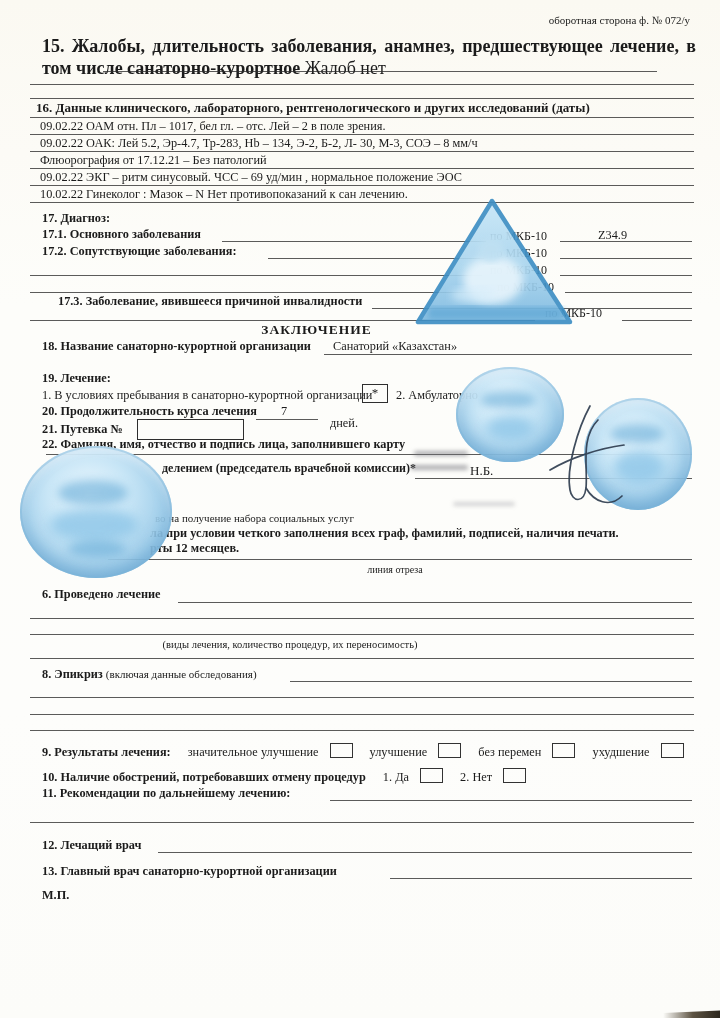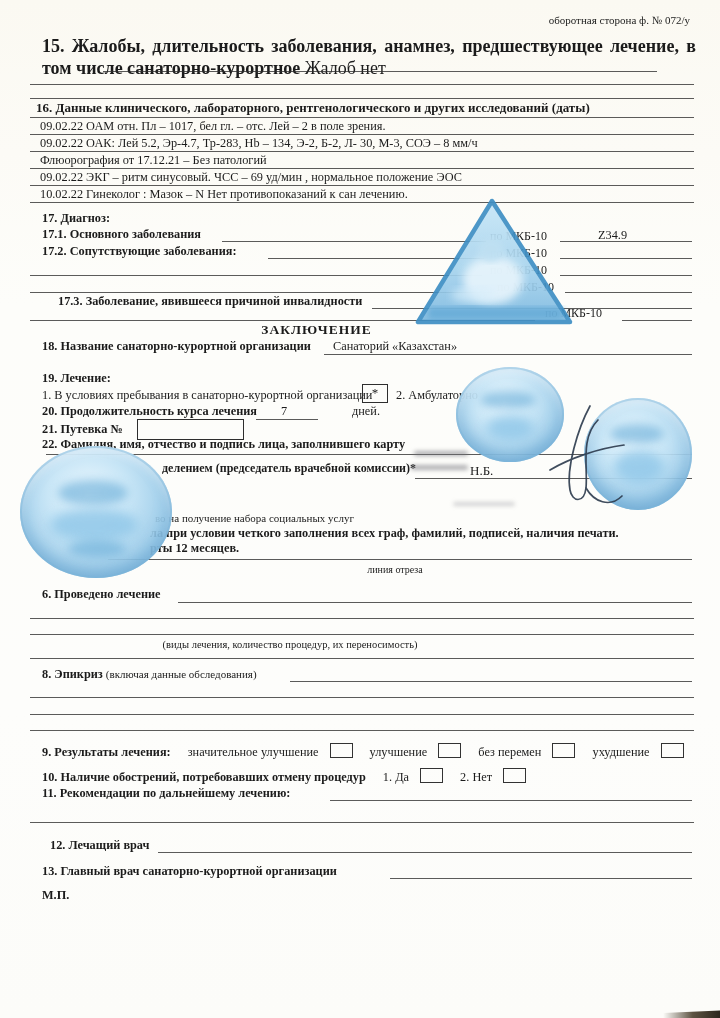--- a/index.html
+++ b/index.html
@@ -94,21 +94,21 @@
   <div class="t b" style="left:42px;top:371px;">19. Лечение:</div>
   <div class="t" style="left:42px;top:388px;">1. В условиях пребывания в санаторно-курортной организации</div>
   <div class="box" style="left:362px;top:384px;width:24px;height:17px;font-size:13px;line-height:15px;">
     <span>*</span>
   </div>
   <div class="t" style="left:396px;top:388px;">2. Амбулаторно</div>
 
   <div class="t b" style="left:42px;top:404px;">20. Продолжительность курса лечения</div>
   <div class="ln" style="left:256px;top:419px;width:62px;"></div>
   <div class="t" style="left:281px;top:404px;">7</div>
-  <div class="t" style="left:330px;top:404px;margin-left:22px;">дней.</div>
+  <div class="t" style="left:330px;top:416px;">дней.</div>
 
   <div class="t b" style="left:42px;top:422px;">21. Путевка №</div>
   <div class="box" style="left:137px;top:419px;width:105px;height:19px;"></div>
 
   <div class="t b" style="left:42px;top:437px;">22. Фамилия, имя, отчество и подпись лица, заполнившего карту</div>
   <div class="ln" style="left:46px;top:454px;width:646px;"></div>
 
   <div class="t b" style="left:162px;top:461px;font-size:12px;">делением (председатель врачебной комиссии)*</div>
   <div class="t" style="left:470px;top:463px;font-size:13px;filter:blur(.4px);">Н.Б.</div>
   <div class="ln" style="left:415px;top:478px;width:277px;"></div>
@@ -151,21 +151,21 @@
   <div class="t" style="left:42px;top:768px;">
     <span class="b">10. Наличие обострений, потребовавших отмену процедур</span>
     <span class="opt">1. Да</span><span class="cbx"></span>
     <span class="opt">2. Нет</span><span class="cbx"></span>
   </div>
 
   <div class="t b" style="left:42px;top:786px;">11. Рекомендации по дальнейшему лечению:</div>
   <div class="ln" style="left:330px;top:800px;width:362px;"></div>
   <div class="ln" style="left:30px;top:822px;width:664px;"></div>
 
-  <div class="t b" style="left:50px;top:838px;">12. Лечащий врач</div>
+  <div class="t b" style="left:42px;top:838px;">12. Лечащий врач</div>
   <div class="ln" style="left:158px;top:852px;width:534px;"></div>
   <div class="t b" style="left:42px;top:864px;">13. Главный врач санаторно-курортной организации</div>
   <div class="ln" style="left:390px;top:878px;width:302px;"></div>
   <div class="t b" style="left:42px;top:888px;">М.П.</div>
 
   <svg style="left:403px;top:195px;" width="190" height="135" viewBox="0 0 190 135">
     <defs>
       <linearGradient id="tg" x1="0" y1="0" x2="0" y2="1">
         <stop offset="0" stop-color="#c7e6f7"></stop>
         <stop offset="0.55" stop-color="#a7d4ee"></stop>

